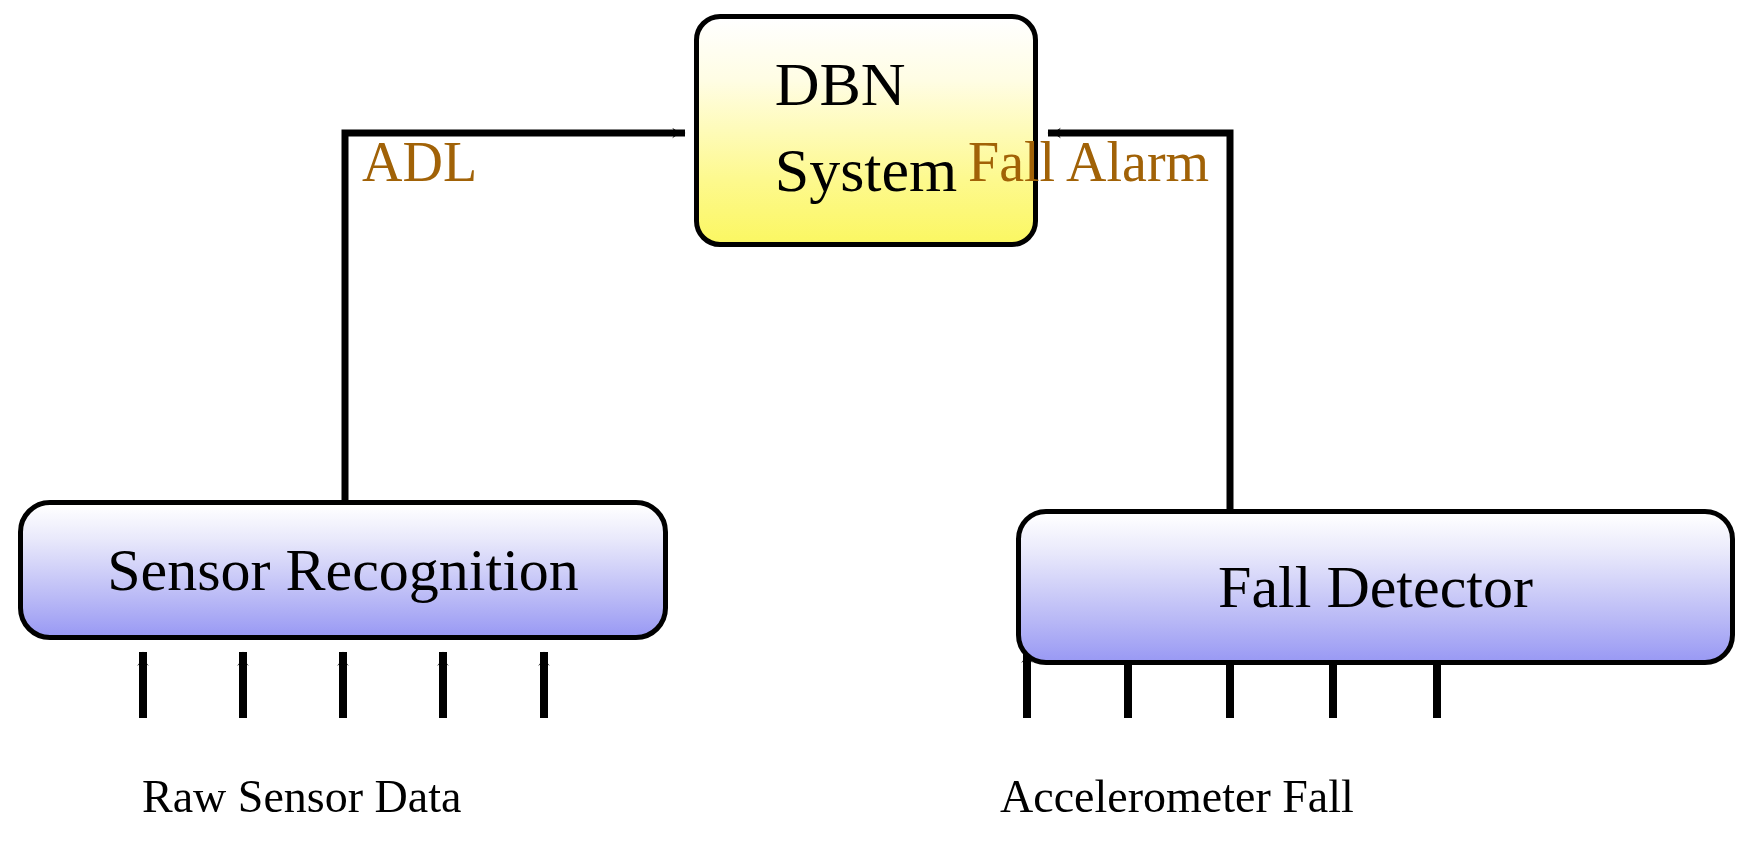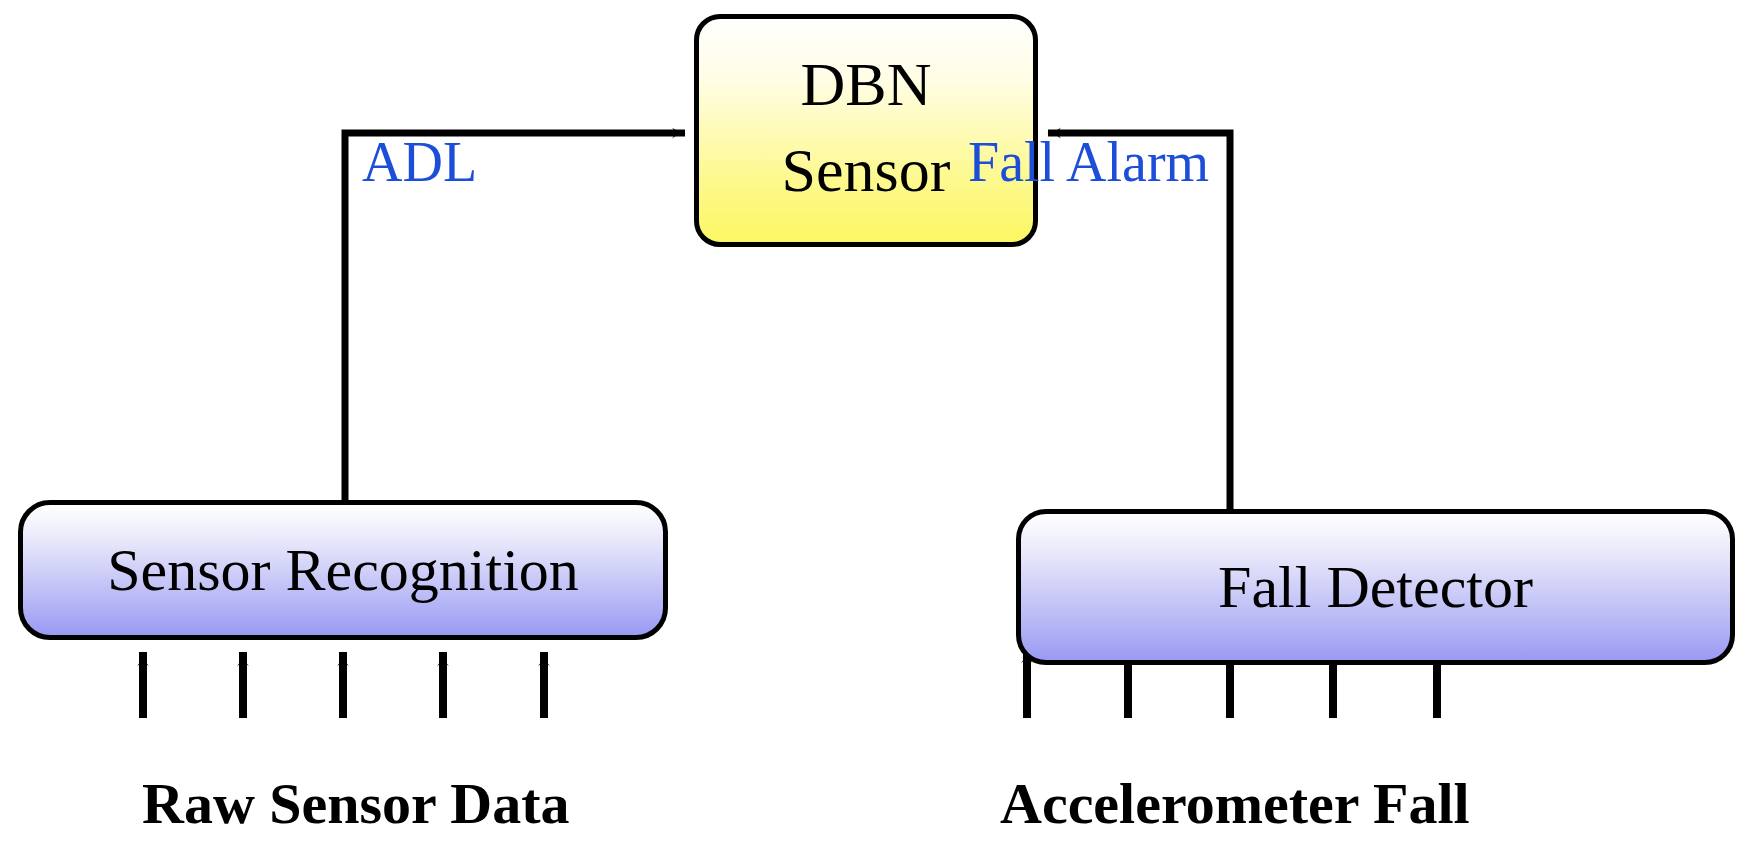--- a/index.html
+++ b/index.html
@@ -20,21 +20,21 @@
     width: 1750px;
     height: 843px;
   }
   .node {
     position: absolute;
     box-sizing: border-box;
     border: 5px solid #000000;
     display: flex;
     align-items: center;
     justify-content: center;
-    text-align: center;
+    text-align: left;
     color: #000000;
     line-height: 1.28;
     z-index: 3;
   }
   #dbn-system-node {
     left: 694px;
     top: 14px;
     width: 344px;
     height: 233px;
     border-radius: 26px;
@@ -58,34 +58,33 @@
     left: 1016px;
     top: 509px;
     width: 719px;
     height: 156px;
     border-radius: 30px;
     background: linear-gradient(to bottom, #ffffff 0%, #e9e9fb 26%, #b9b9f6 72%, #9a9af4 100%);
     font-size: 60px;
   }
   .edge-label {
     position: absolute;
-    color: #1d4ed8;
+    color: #a16207;
     font-size: 56px;
     white-space: nowrap;
     z-index: 4;
   }
   #adl-edge-label { left: 362px; top: 130px; }
   #fall-alarm-edge-label { left: 968px; top: 130px; }
   .source-label {
     position: absolute;
     color: #000000;
-    font-size: 58px;
+    font-size: 46px;
     white-space: nowrap;
     z-index: 4;
-    font-weight: bold;
   }
   #raw-sensor-data-label { left: 142px; top: 770px; }
   #accelerometer-data-label { left: 1000px; top: 770px; }
   svg { overflow: visible; }
 </style>
 </head>
 <body>
 
 <svg id="canvas" viewBox="0 0 1750 843" xmlns="http://www.w3.org/2000/svg">
   <defs>
@@ -121,21 +120,21 @@
     <path d="M1128,718 L1128,649" fill="none" stroke="#000000" stroke-width="8" marker-end="url(#arrow-up)"></path>
     <path d="M1230,718 L1230,649" fill="none" stroke="#000000" stroke-width="8" marker-end="url(#arrow-up)"></path>
     <path d="M1333,718 L1333,649" fill="none" stroke="#000000" stroke-width="8" marker-end="url(#arrow-up)"></path>
     <path d="M1437,718 L1437,649" fill="none" stroke="#000000" stroke-width="8" marker-end="url(#arrow-up)"></path>
   </g>
 </svg>
 
 <div class="node" id="dbn-system-node">
   <div>
     <span class="node-label">DBN</span>
-    <span class="node-label">Sensor</span>
+    <span class="node-label">System</span>
   </div>
 </div>
 
 <div class="node" id="context-recognition-node">
   <span>Sensor Recognition</span>
 </div>
 
 <div class="node" id="fall-detector-node">
   <span>Fall Detector</span>
 </div>

